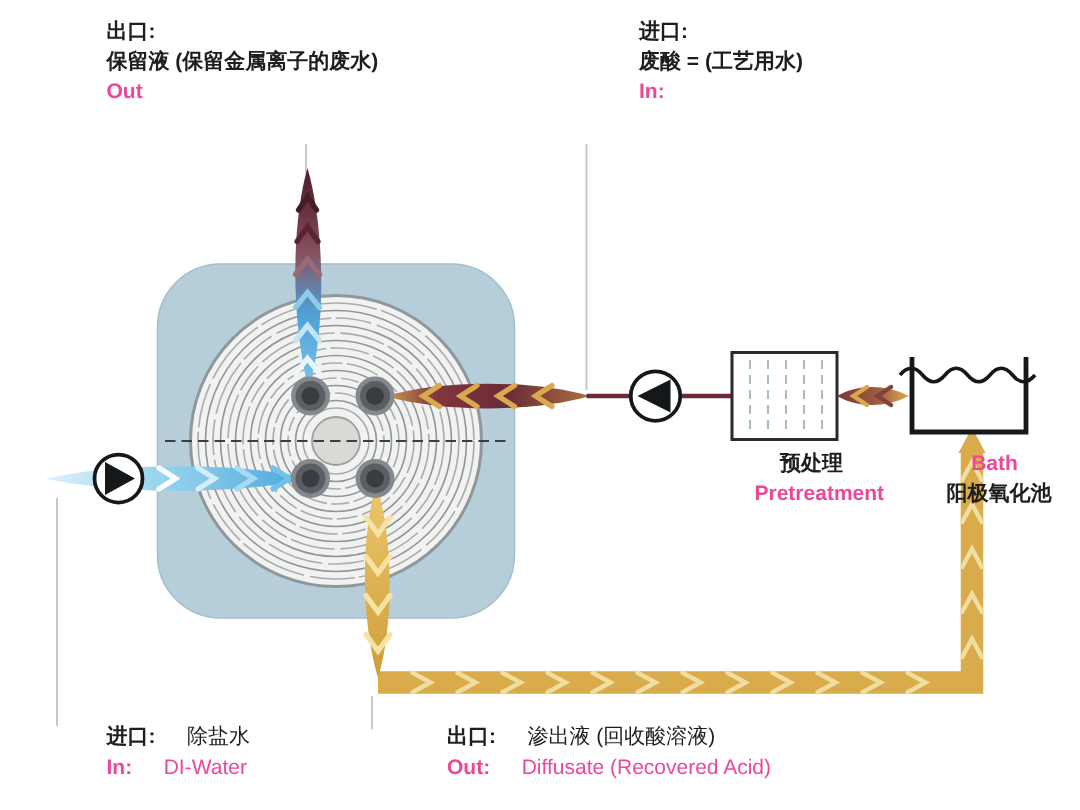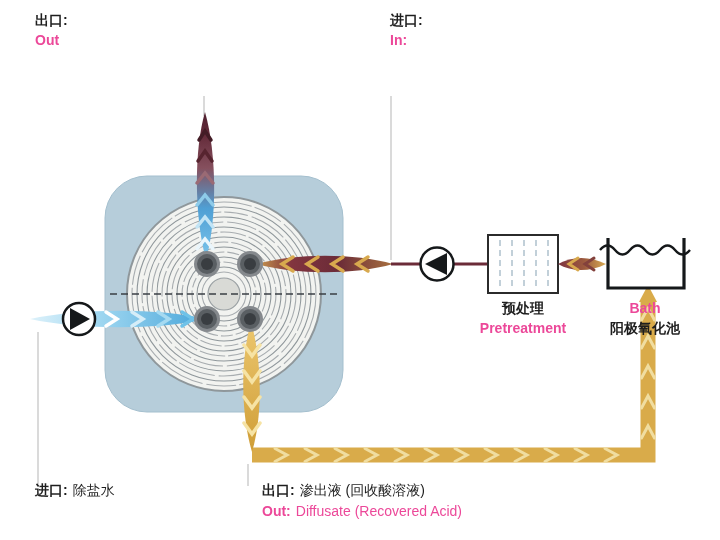--- a/index.html
+++ b/index.html
@@ -2,24 +2,24 @@
 <html style="--module_blue: #b6cdda; --water_blue: #49a6da; --acid_maroon: #6b2b38; --gold: #d9ab4a; --text_gray: #8a8a8a; --text_black: #1e1e1e;"><head>
 <meta charset="utf-8">
 <style>
   html,body{margin:0;padding:0;background:#ffffff;}
   .stage{
     position:relative;width:720px;height:540px;background:#ffffff;overflow:hidden;
     font-family:"Liberation Sans","DejaVu Sans",sans-serif;
   }
   .diagram-svg{position:absolute;left:0;top:0;}
   .label{position:absolute;font-size:14px;line-height:20px;color:#1e1e1e;white-space:nowrap;}
-  .b{font-weight:700;}
+  .b{font-weight:700;margin-left:36px;}
   .gray{color:#ec4899;}
   .center{text-align:center;}
-  .rest{margin-left:5px;}
+  .rest{margin-left:21px;}
 </style>
 </head>
 <body>
 
 <div class="stage">
 
   <svg class="diagram-svg" width="720" height="540" viewBox="0 0 720 540">
     <defs>
       <linearGradient id="gDialysate" x1="0" y1="1" x2="0" y2="0">
         <stop offset="0" stop-color="#7cc6ec"></stop>
@@ -203,32 +203,37 @@
       <g>
         <circle cx="250" cy="319" r="13" fill="#85898d"></circle>
           <circle cx="250" cy="319" r="10" fill="#5a5f63"></circle>
           <circle cx="250" cy="319" r="6" fill="#393d41"></circle>
       </g>
     </g>
   </svg>
 
   <div class="label" style="left:35px;top:10px;">
     <div class="b">出口:</div>
+    <div class="b">保留液 (保留金属离子的废水)</div>
     <div class="b gray">Out</div>
   </div>
 
   <div class="label" style="left:390px;top:10px;">
     <div class="b">进口:</div>
+    <div class="b">废酸 = (工艺用水)</div>
     <div class="b gray">In:</div>
   </div>
 
   <div class="label" style="left:35px;top:480px;line-height:21px;">
     <div>
       <span class="b">进口:</span><span class="rest">除盐水</span>
     </div>
+    <div class="gray">
+      <span class="b">In:</span><span class="rest">DI-Water</span>
+    </div>
   </div>
 
   <div class="label" style="left:262px;top:480px;line-height:21px;">
     <div>
       <span class="b">出口:</span><span class="rest">渗出液 (回收酸溶液)</span>
     </div>
     <div class="gray">
       <span class="b">Out:</span><span class="rest">Diffusate (Recovered Acid)</span>
     </div>
   </div>

